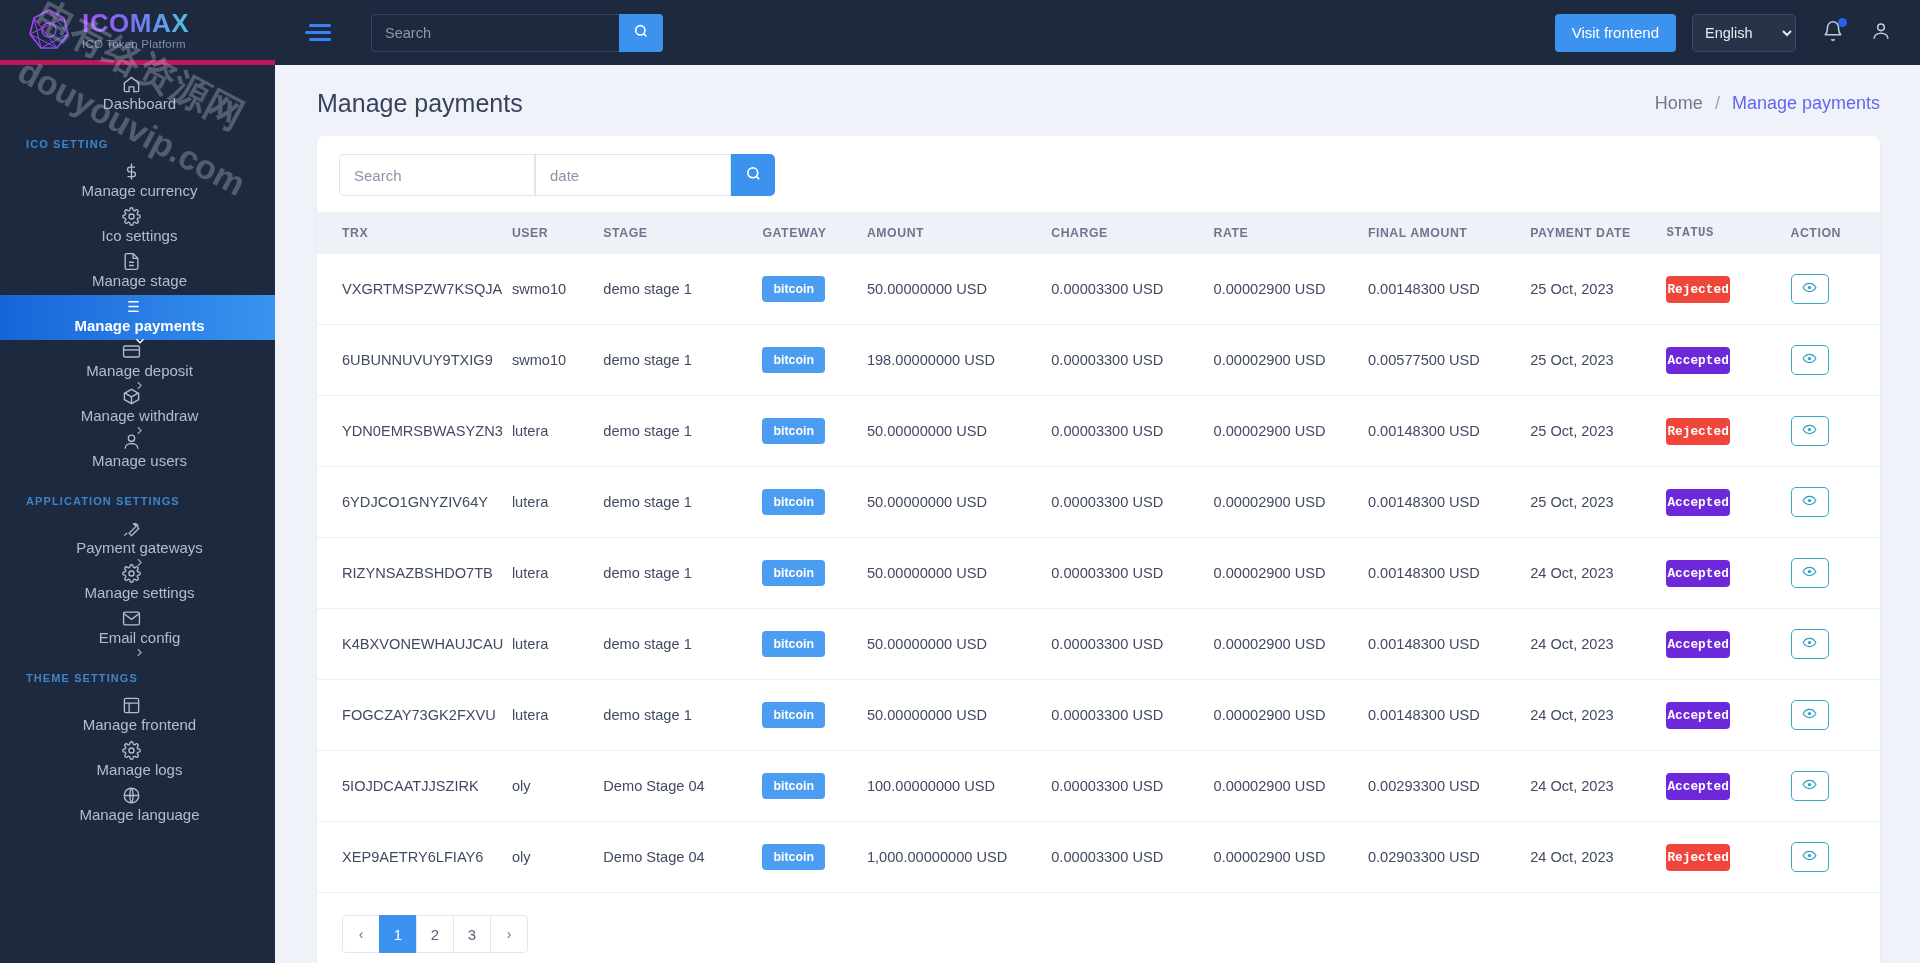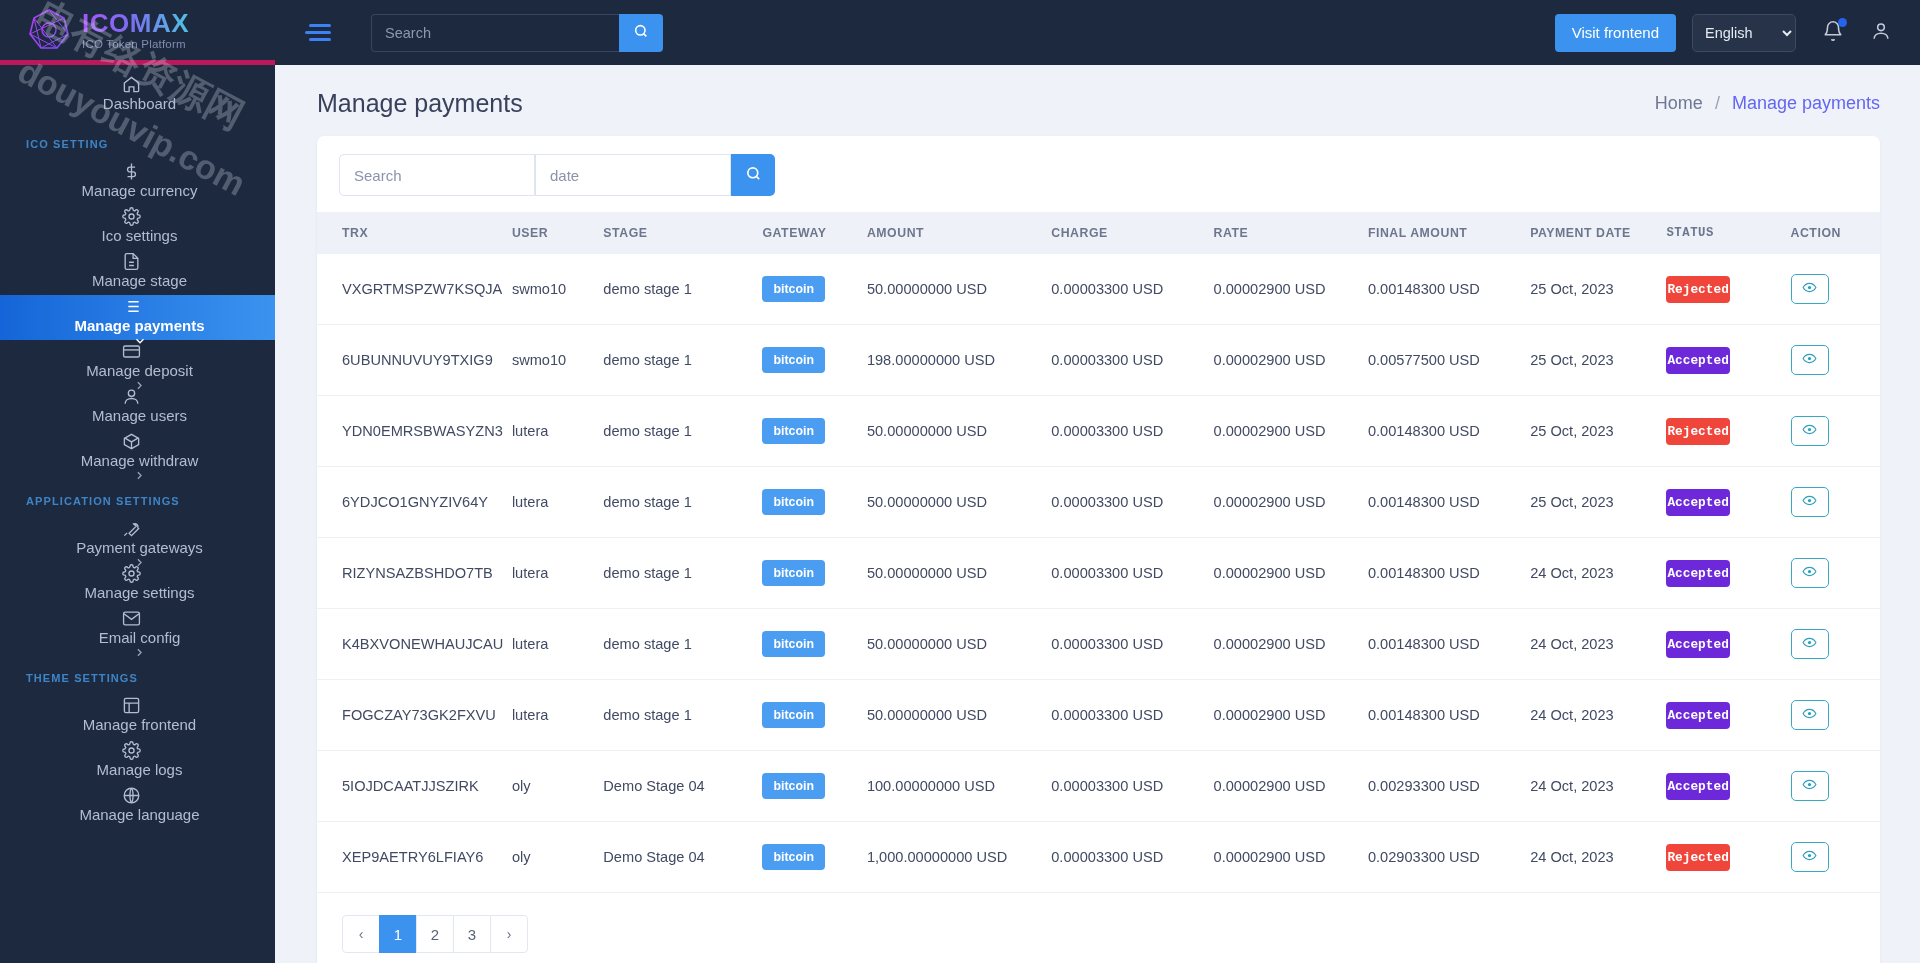--- a/index.html
+++ b/index.html
@@ -294,40 +294,40 @@
         <span class="caret">
           <svg width="13" height="13" viewBox="0 0 24 24" fill="none" stroke="#9aa6bd" stroke-width="2.2">
               <path d="M9 18l6-6-6-6"></path>
             </svg>
         </span>
       </div>
 
       <div class="nav-item">
         <span class="ico">
           <svg width="19" height="19" viewBox="0 0 24 24" fill="none" stroke="#b4bdd0" stroke-width="1.7">
-              <circle cx="12" cy="8" r="4"></circle>
-              <path d="M4 21c0-4 3.6-6.5 8-6.5s8 2.5 8 6.5"></path>
-            </svg>
-        </span>
-        <span class="lbl">Manage users</span>
-      </div>
-
-      <div class="nav-item">
-        <span class="ico">
-          <svg width="19" height="19" viewBox="0 0 24 24" fill="none" stroke="#b4bdd0" stroke-width="1.7">
               <path d="M21 16V8l-9-5-9 5v8l9 5 9-5z"></path>
               <path d="M3.3 7.5L12 12.5l8.7-5M12 12.5V21"></path>
             </svg>
         </span>
         <span class="lbl">Manage withdraw</span>
         <span class="caret">
           <svg width="13" height="13" viewBox="0 0 24 24" fill="none" stroke="#9aa6bd" stroke-width="2.2">
               <path d="M9 18l6-6-6-6"></path>
             </svg>
         </span>
+      </div>
+
+      <div class="nav-item">
+        <span class="ico">
+          <svg width="19" height="19" viewBox="0 0 24 24" fill="none" stroke="#b4bdd0" stroke-width="1.7">
+              <circle cx="12" cy="8" r="4"></circle>
+              <path d="M4 21c0-4 3.6-6.5 8-6.5s8 2.5 8 6.5"></path>
+            </svg>
+        </span>
+        <span class="lbl">Manage users</span>
       </div>
 
       <div class="nav-section">APPLICATION SETTINGS</div>
 
       <div class="nav-item">
         <span class="ico">
           <svg width="19" height="19" viewBox="0 0 24 24" fill="none" stroke="#b4bdd0" stroke-width="1.7">
               <path d="M14.7 6.3a4 4 0 0 1 5.3 5L21 12l-9 9-3-3 9-9z"></path>
               <path d="M6.5 17.5L3 21"></path>
             </svg>

